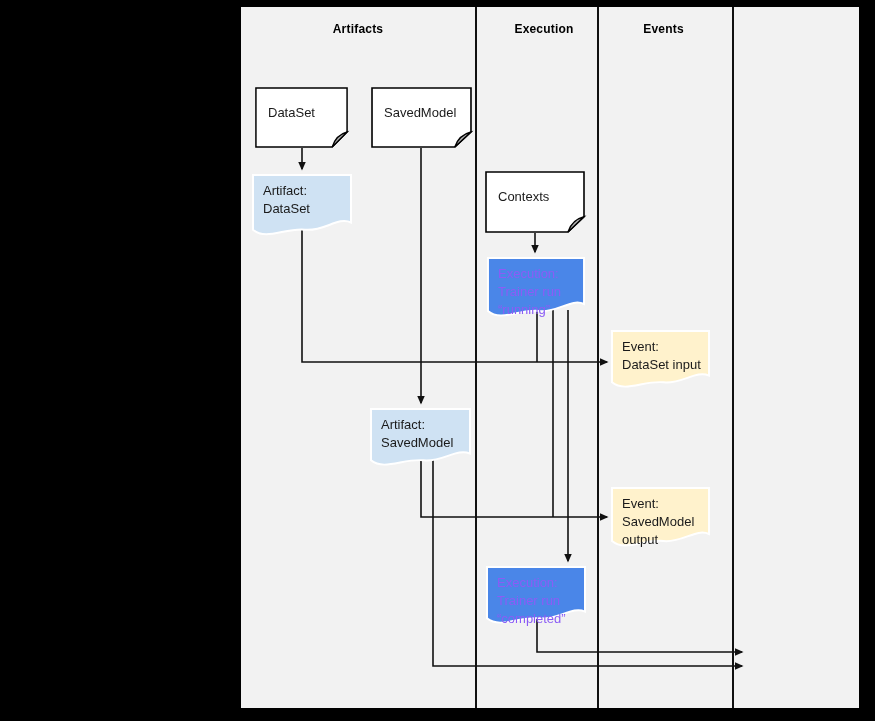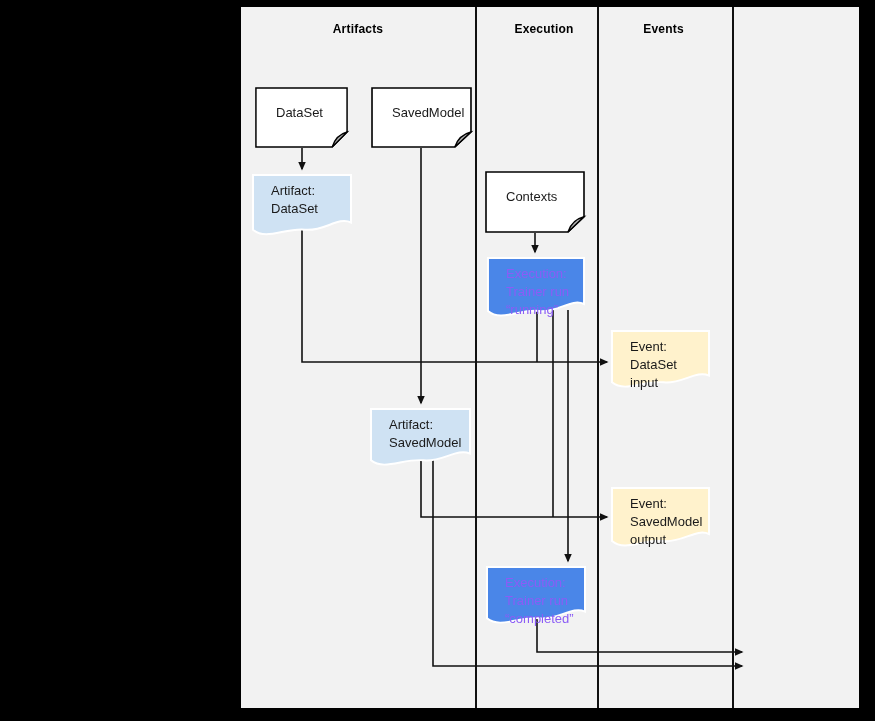--- a/index.html
+++ b/index.html
@@ -13,21 +13,21 @@
   }
   .divider{position:absolute;top:0;bottom:0;width:1.5px;background:#111;}
   .col-header{
     position:absolute;top:11px;height:22px;display:flex;align-items:center;justify-content:center;
     font-size:12px;font-weight:700;color:#000;letter-spacing:.2px;
   }
   .node{position:absolute;}
   .node svg{position:absolute;left:0;top:0;width:100%;height:100%;overflow:visible;}
   .label{
     position:absolute;inset:0;font-size:13px;line-height:1.38;color:#1a1a1a;
-    white-space:pre-line;padding:8px 6px 0 11px;box-sizing:border-box;margin-left:8px;
+    white-space:pre-line;padding:8px 6px 0 11px;box-sizing:border-box;
   }
   .doc .label{display:flex;align-items:center;padding:0 0 10px 13px;}
   .light .label{color:#8b5cf6;}
   #wires{position:absolute;left:0;top:0;width:618px;height:701px;}
 </style>
 </head>
 <body>
 
 <div id="canvas">
 

